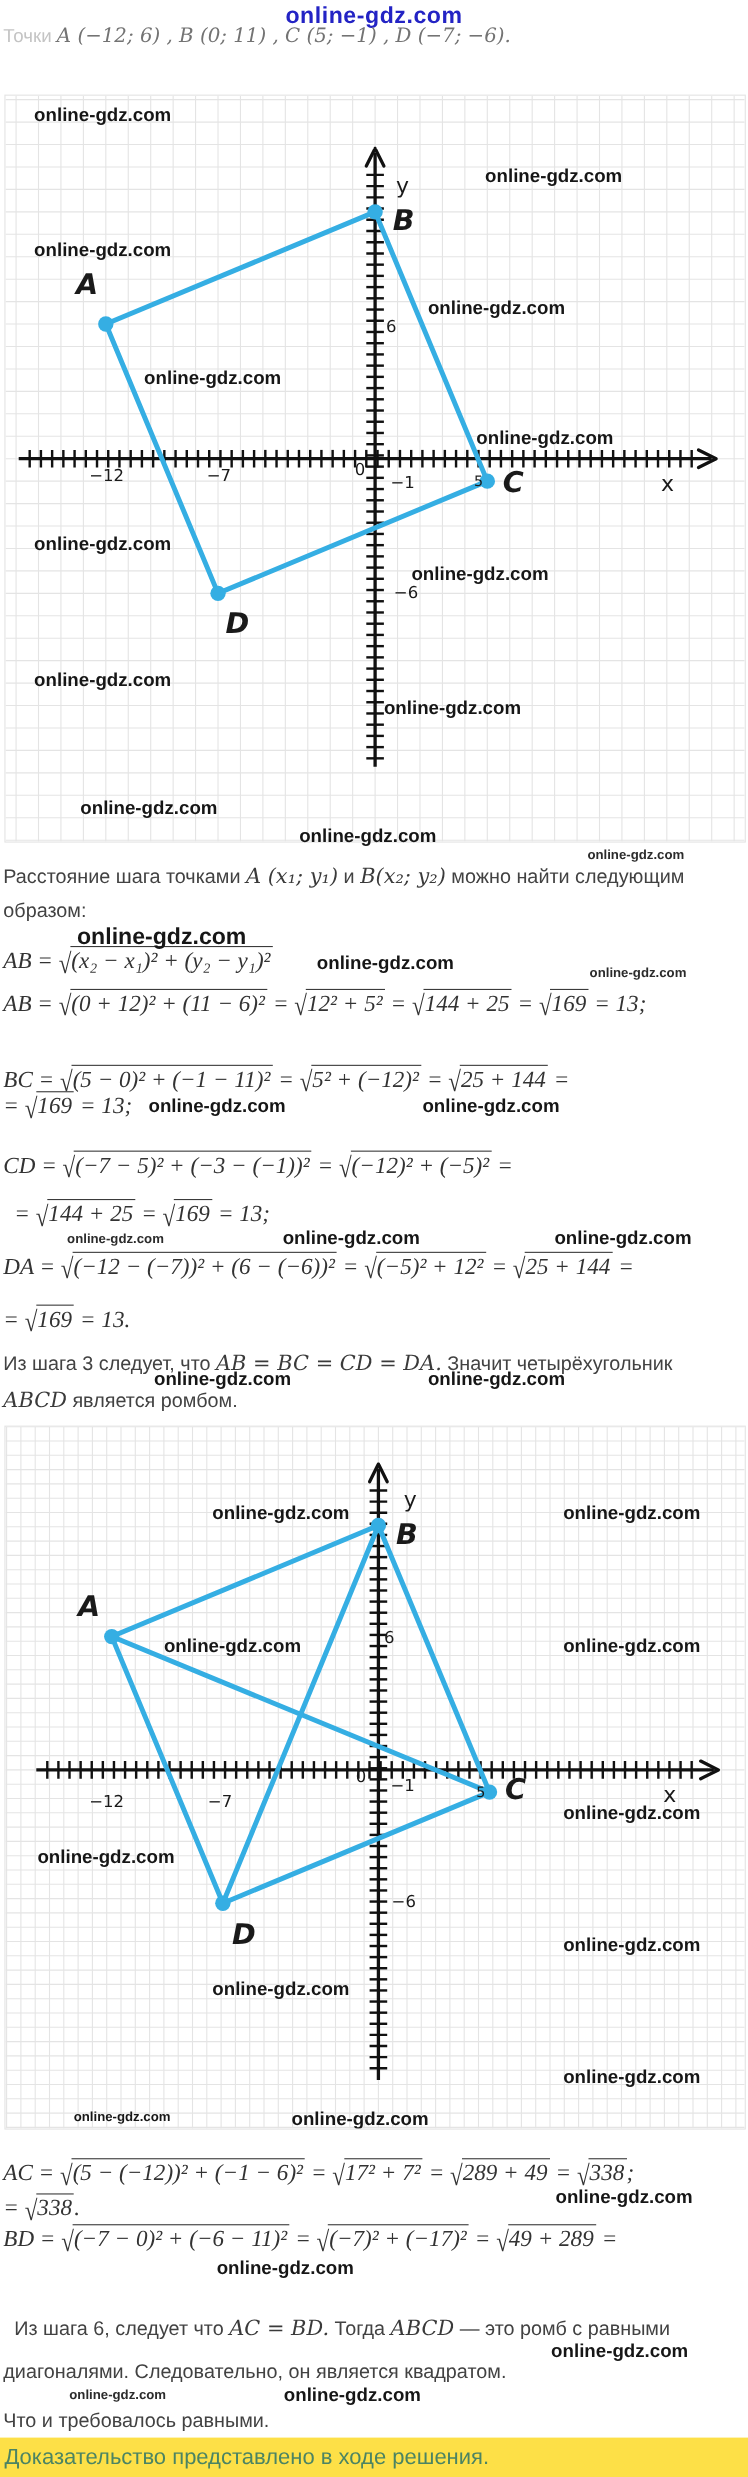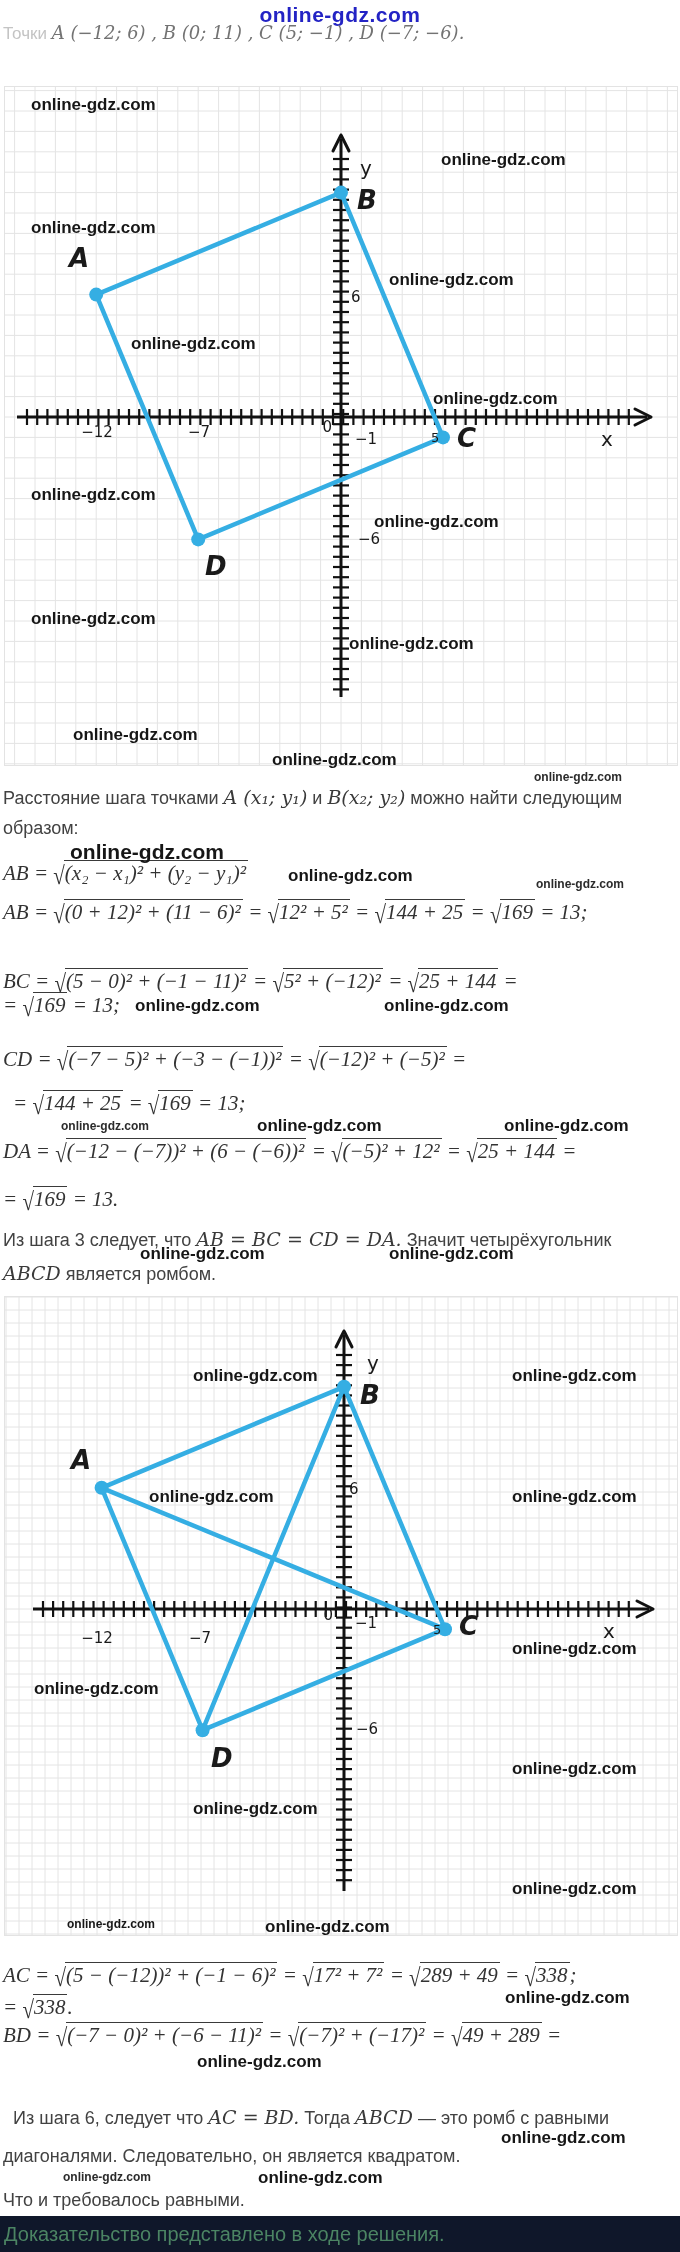--- a/index.html
+++ b/index.html
@@ -537,16 +537,16 @@
       <span class="wm wm-b" style="left: 504px; top: 1116px;">online-gdz.com</span>
       <span class="wm wm-b" style="left: 140px; top: 1244px;">online-gdz.com</span>
       <span class="wm wm-b" style="left: 389px; top: 1244px;">online-gdz.com</span>
       <span class="wm wm-b" style="left: 505px; top: 1988px;">online-gdz.com</span>
       <span class="wm wm-b" style="left: 197px; top: 2052px;">online-gdz.com</span>
       <span class="wm wm-b" style="left: 501px; top: 2128px;">online-gdz.com</span>
       <span class="wm wm-s" style="left: 63px; top: 2170px;">online-gdz.com</span>
       <span class="wm wm-b" style="left: 258px; top: 2168px;">online-gdz.com</span>
     </div>
 
-  <div class="banner" style="top: 2216px; background: #0f172a;">
+  <div class="banner" style="top: 2216px; background: #fde047;">
     <span class="banner-text" style="color: rgb(75, 132, 99);">Доказательство представлено в ходе решения.</span>
   </div>
 </div>
 
 </body></html>

